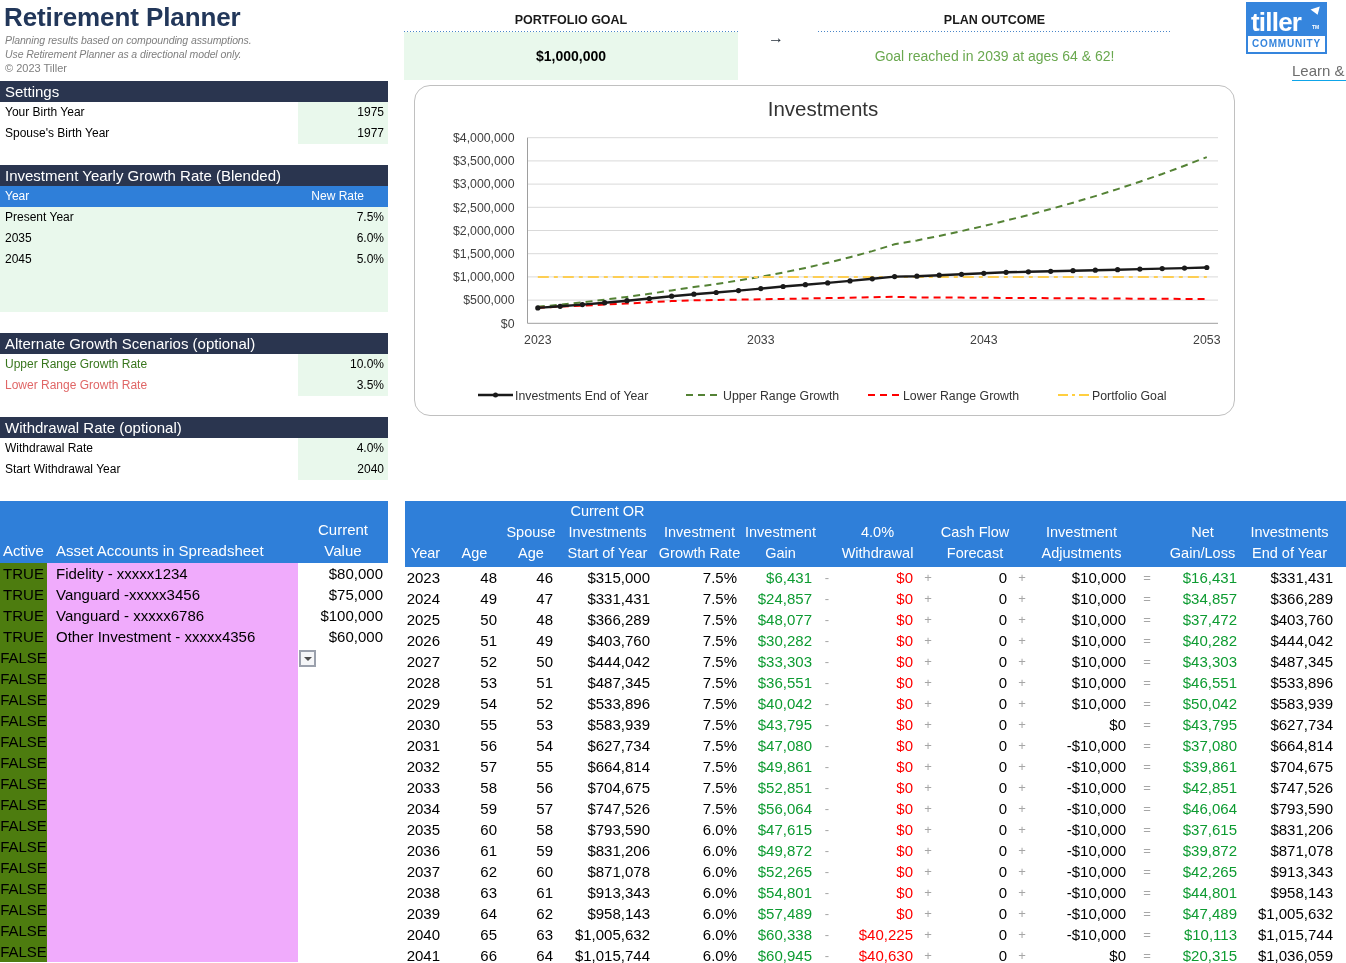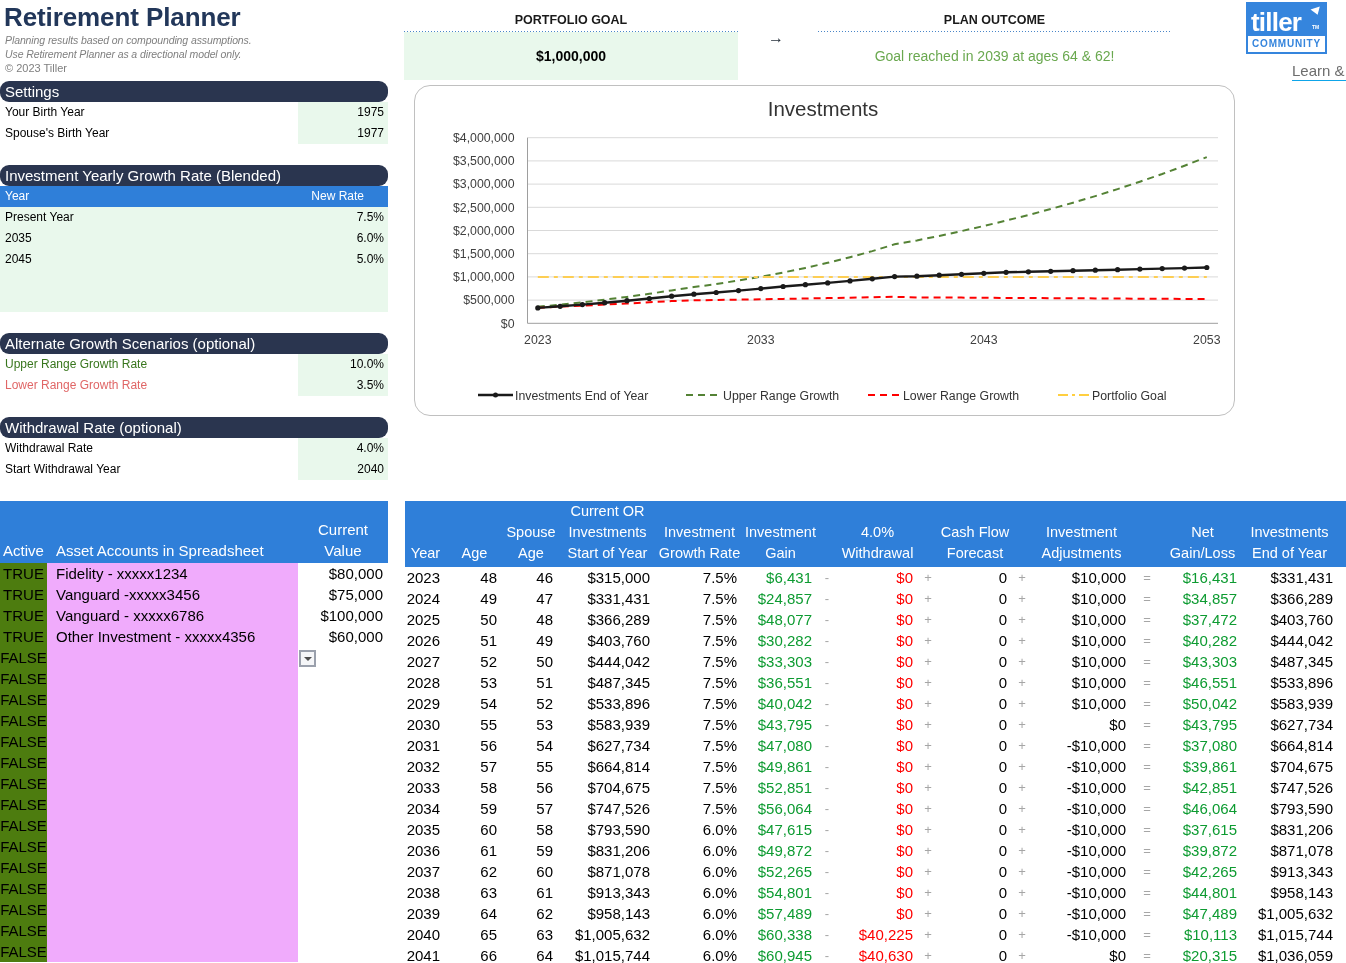--- a/index.html
+++ b/index.html
@@ -1,18 +1,18 @@
 <!DOCTYPE html>
 <html><head><meta charset="utf-8"><title>Retirement Planner</title>
 <style>
 * { margin:0; padding:0; box-sizing:border-box; }
 body { font-family:"Liberation Sans",sans-serif; background:#fff; }
 .page { position:relative; width:1346px; height:963px; background:#fff; overflow:hidden; }
 .abs { position:absolute; }
-.navy { background:#2a354f; color:#fff; font-size:15px; line-height:21px; padding-left:5px;border-radius:9px; }
+.navy { background:#2a354f; color:#fff; font-size:15px; line-height:21px; padding-left:5px; }
 .blue { background:#2f7fd9; color:#fff; }
 .grn { background:#e9f8ec; }
 h1 { font-size:26px; font-weight:bold; color:#22375a; letter-spacing:-0.1px; }
 .sub { font-style:italic; color:#7f7f7f; font-size:10.5px; letter-spacing:-0.1px; }
 .copy { color:#7f7f7f; font-size:11px; }
 .row21 { position:absolute; height:21px; line-height:21px; font-size:12px; }
 .lbl { position:absolute; left:5px; top:0; }
 .val { position:absolute; left:298px; top:0; width:90px; text-align:right; padding-right:4px; }
 .goalhdr { font-weight:bold; font-size:12.5px; color:#1a1a1a; text-align:center; }
 .dotl { height:1px; background-image:repeating-linear-gradient(90deg,#4a86c8 0,#4a86c8 1px,transparent 1px,transparent 3px); }

